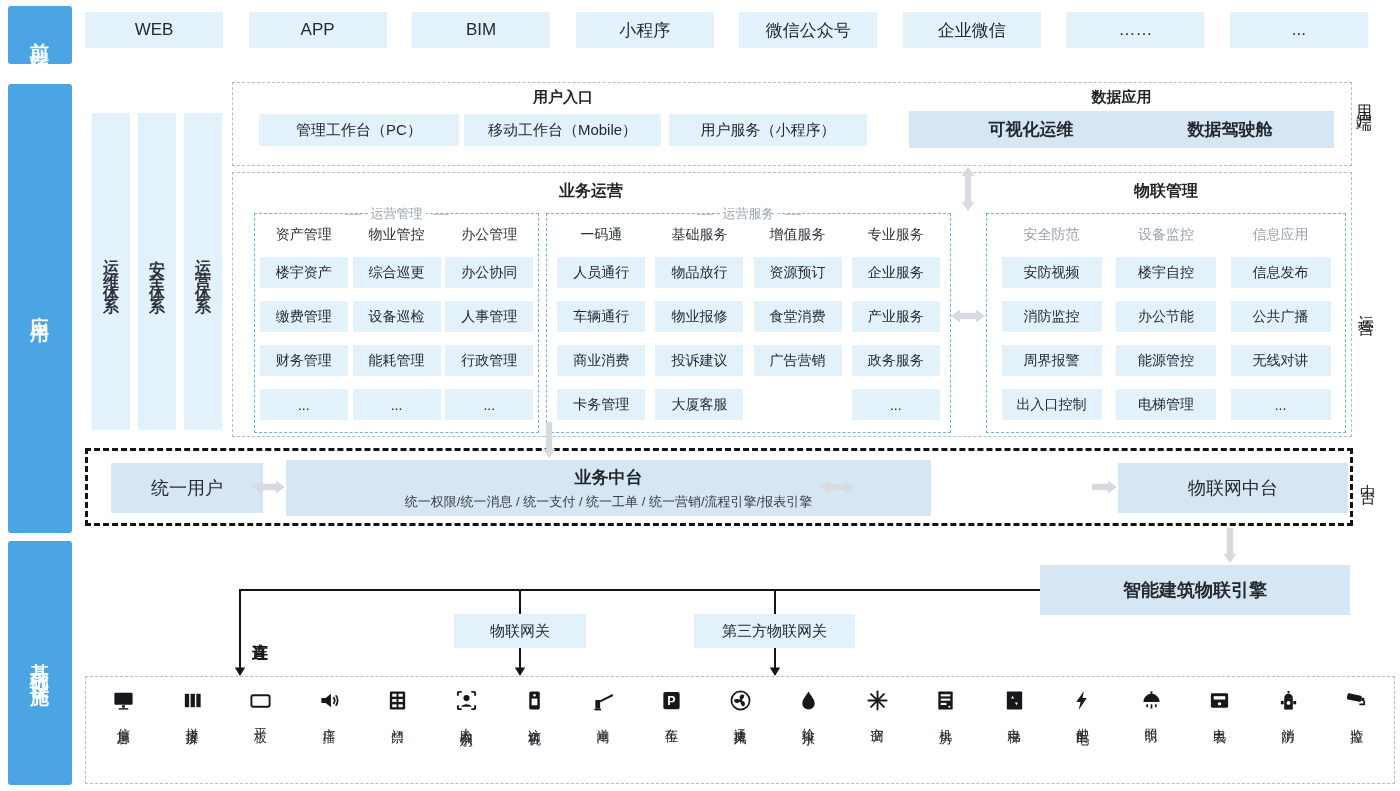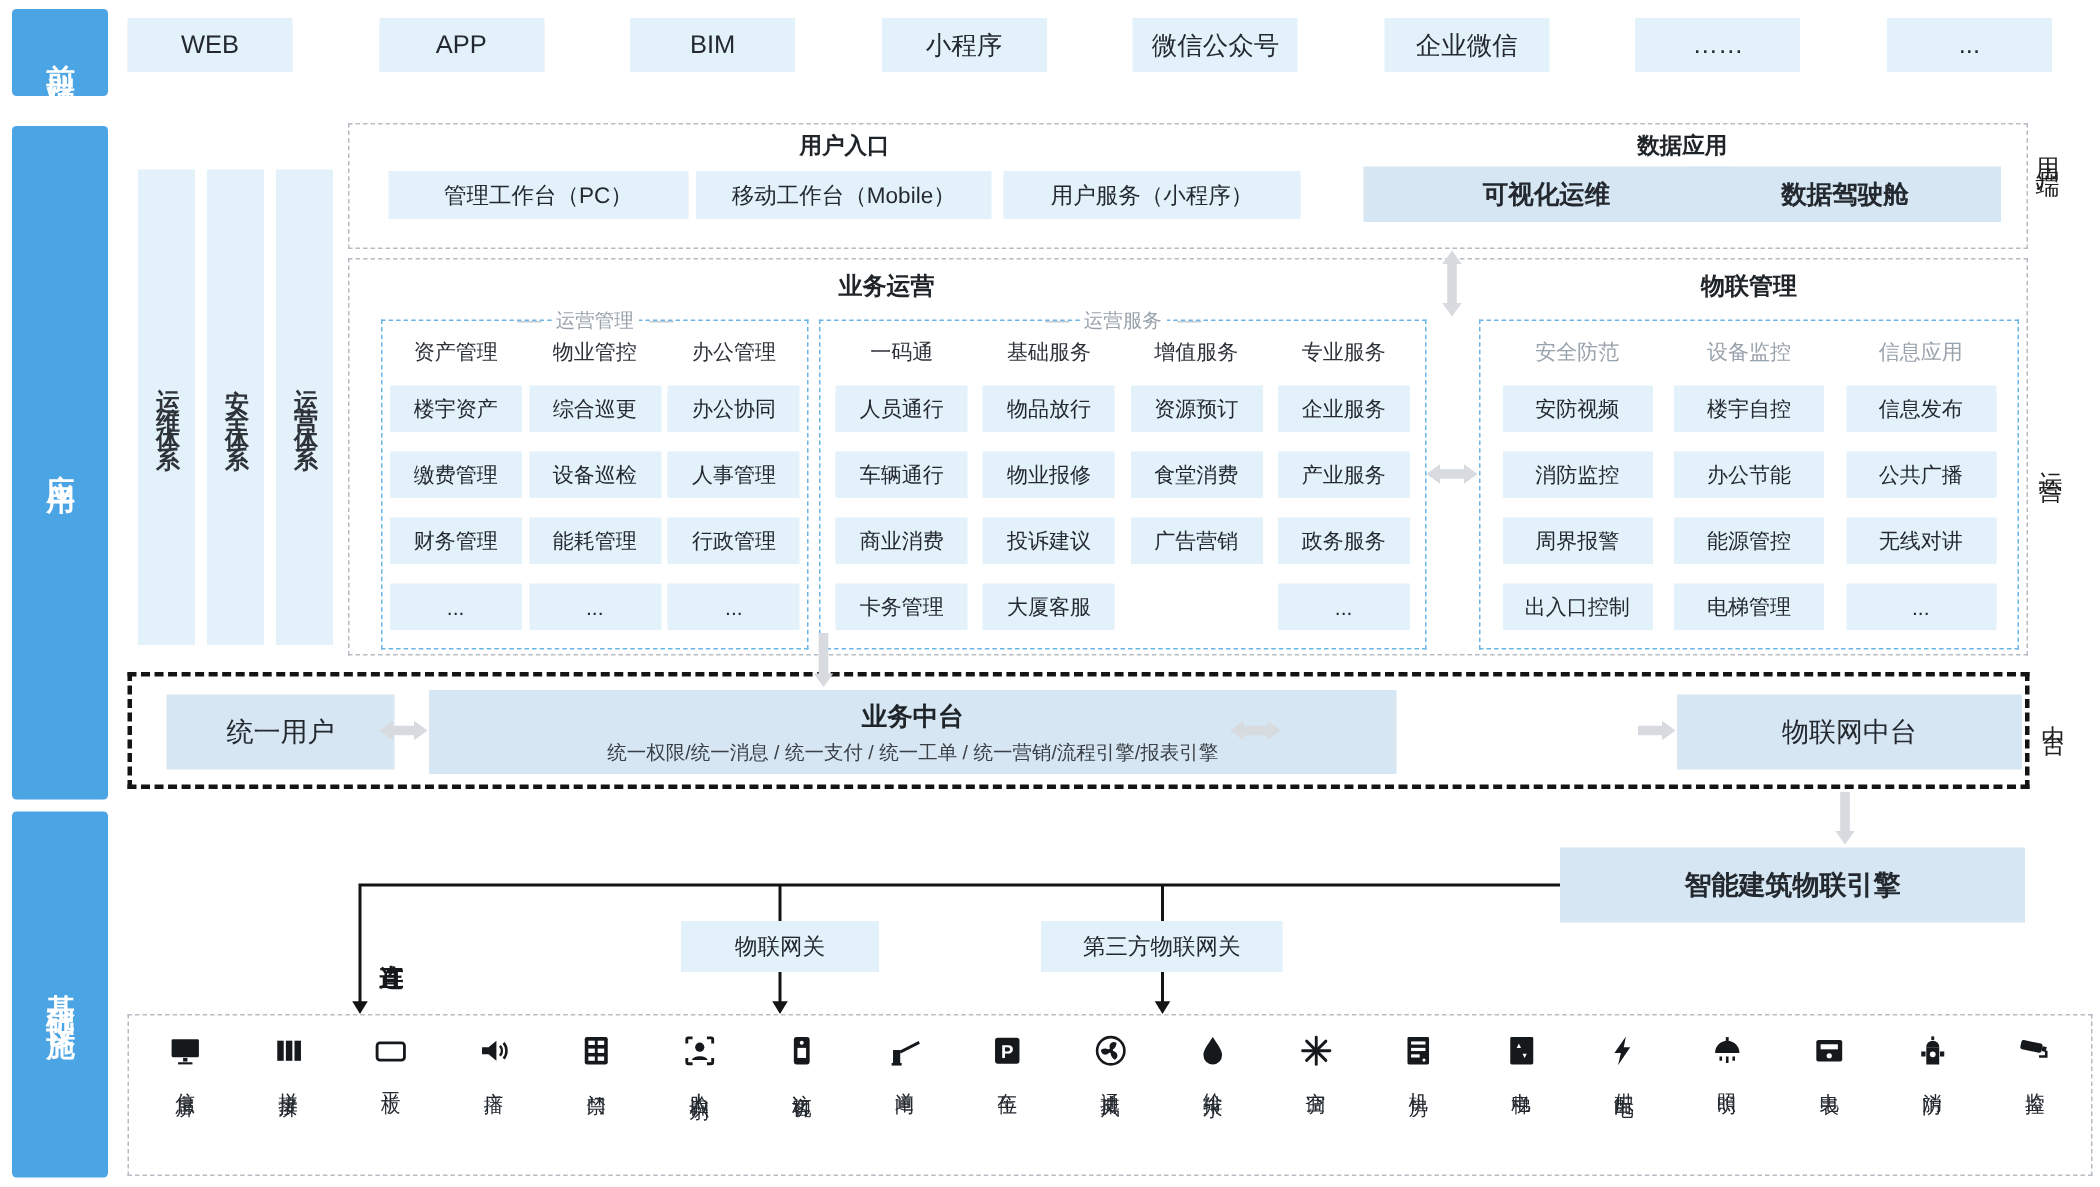--- a/index.html
+++ b/index.html
@@ -7,21 +7,21 @@
   .abs{position:absolute;box-sizing:border-box;}
   .cbox{display:flex;align-items:center;justify-content:center;color:#23292f;}
   .fill{background:#E3F1FB;}
   .fill2{background:#D6E6F3;}
   .dashed-gray{border:1px dashed #b5bcc3;}
   .dashed-blue{border:1px dashed #6AB4E8;}
   .bluebar{position:absolute;left:8px;width:64px;background:#4BA4E4;border-radius:3px;display:flex;align-items:center;justify-content:center;}
   .vtext{writing-mode:vertical-rl;text-orientation:upright;line-height:1;}
   .bluebar .vtext{color:#fff;font-size:19px;font-weight:bold;letter-spacing:8px;}
   .toprow{display:flex;justify-content:space-between;}
-  .chbox{width:110px;height:36px;font-size:17px;}
+  .chbox{width:138px;height:36px;font-size:17px;}
   .pillars{display:flex;gap:8px;}
   .pillar{width:38px;height:317px;display:flex;align-items:center;justify-content:center;}
   .pillar .vtext{font-size:16px;font-weight:600;color:#2e3338;letter-spacing:13px;}
   .sec-title{position:absolute;top:5px;text-align:center;font-size:15px;font-weight:bold;color:#1f2428;}
   .big-title{position:absolute;top:8px;text-align:center;font-size:16px;font-weight:bold;color:#1f2428;}
   .group{position:absolute;box-sizing:border-box;}
   .gtitle{position:absolute;top:-9px;left:0;right:0;display:flex;align-items:center;justify-content:center;gap:7px;}
   .gtxt{background:#fff;padding:0 3px;color:#98a2ac;font-size:13px;}
   .tline{width:16px;height:1px;background:#c3cbd2;}
   .cols{display:flex;justify-content:space-evenly;padding-top:12px;height:100%;box-sizing:border-box;}

